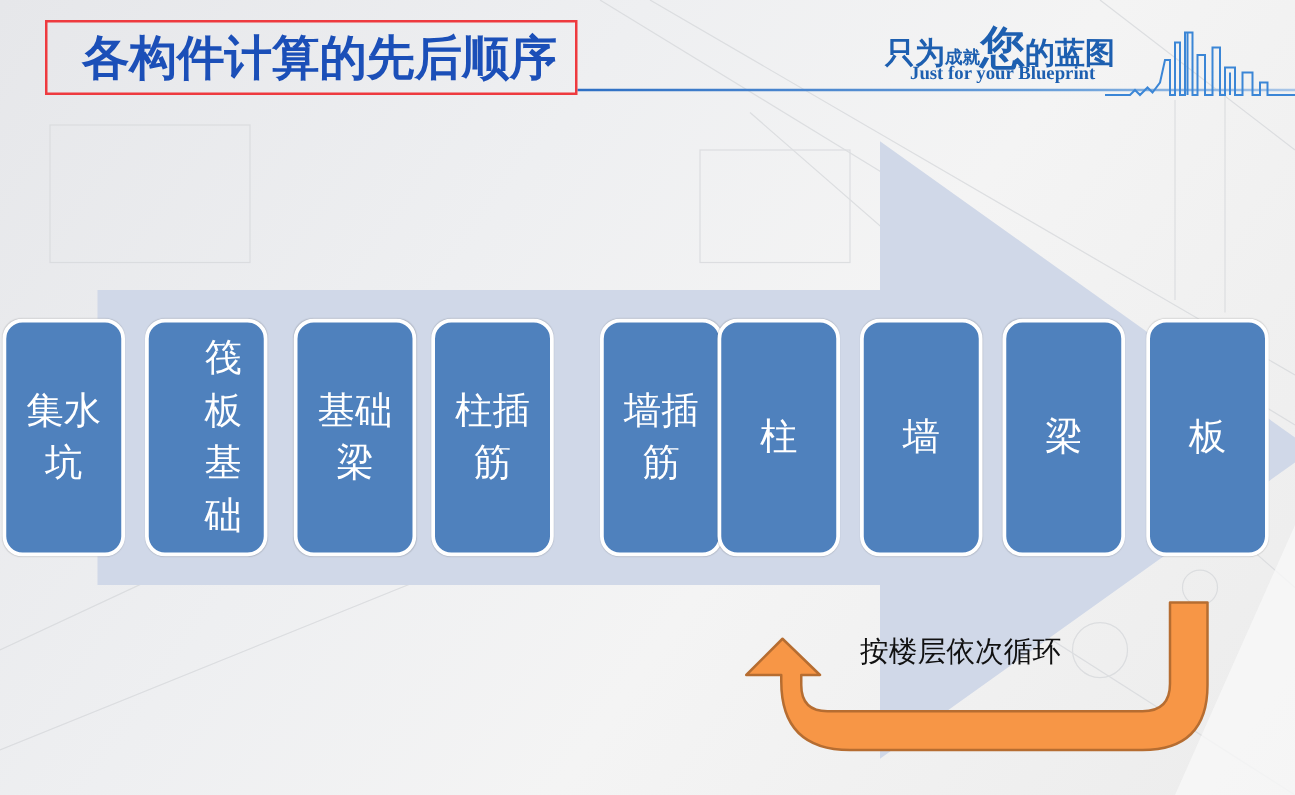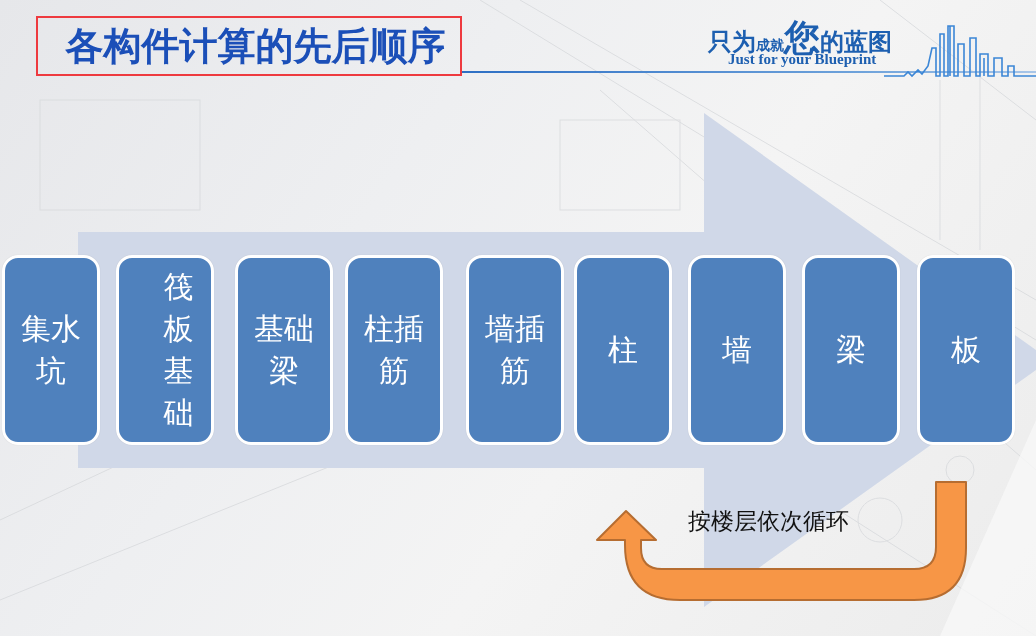--- a/index.html
+++ b/index.html
@@ -122,21 +122,21 @@
     </div>
   <div class="step" style="left:116px;padding-left:37px;">
       <span>筏板基础</span>
     </div>
   <div class="step" style="left:235px;">
       <span>基础梁</span>
     </div>
   <div class="step" style="left:345px;">
       <span>柱插筋</span>
     </div>
-  <div class="step" style="left:466px;">
+  <div class="step" style="left:480px;">
       <span>墙插筋</span>
     </div>
   <div class="step" style="left:574px;">
       <span>柱</span>
     </div>
   <div class="step" style="left:688px;">
       <span>墙</span>
     </div>
   <div class="step" style="left:802px;">
       <span>梁</span>

